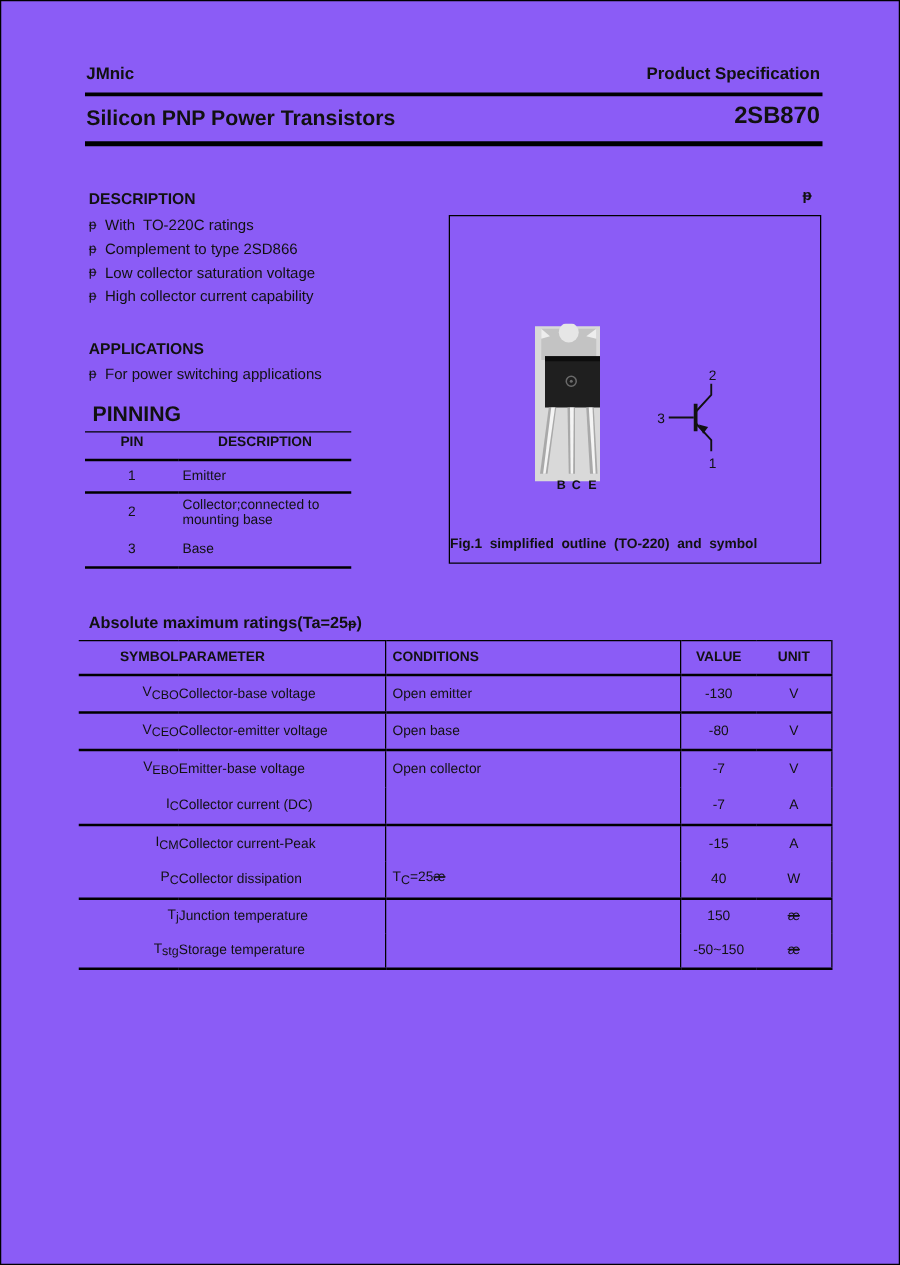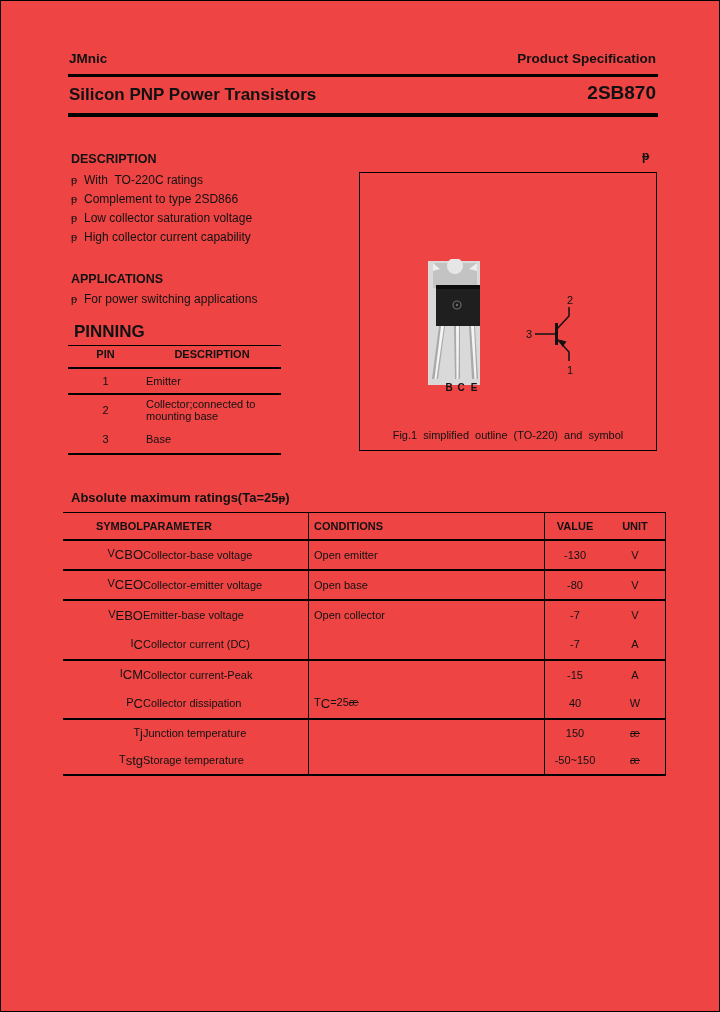--- a/index.html
+++ b/index.html
@@ -1,17 +1,17 @@
 <!DOCTYPE html>
 <html><head>
 <meta charset="utf-8">
 <style>
   html,body{margin:0;padding:0;background:#ffffff;}
   .page{
-    position:relative;width:720px;height:1012px;background:#ef4444;
+    position:relative;width:720px;height:1012px;background:#8b5cf6;
     border:1px solid #000;box-sizing:border-box;
     font-family:"Liberation Sans", sans-serif;color:#111;overflow:hidden;
   }
   .abs{position:absolute;}
   
   .brand{left:68px;top:50px;font-size:13.5px;font-weight:bold;}
   .spec{right:63px;top:50px;font-size:13.5px;font-weight:bold;}
   .rule1{left:67px;top:73px;width:590px;height:3px;background:#000;}
   .doctitle{left:68px;top:84px;font-size:17px;font-weight:bold;}
   .partno{right:63px;top:81px;font-size:19px;font-weight:bold;}
@@ -31,36 +31,36 @@
   table{border-collapse:collapse;table-layout:fixed;}
   .pintable{left:67px;top:339px;width:213px;font-size:11px;}
   .pintable td{padding:0;vertical-align:middle;}
   .pintable .pin-col{width:75px;text-align:center;}
   .pintable .desc-col{width:138px;text-align:left;padding-left:3px;}
   .pintable thead td{font-weight:bold;text-align:center;}
   .bb td{border-bottom:2px solid #000000;}
   
   .figbox{left:358px;top:171px;width:298px;height:279px;border:1px solid #000;box-sizing:border-box;}
   .corner-glyph{left:641px;top:148px;font-size:12px;font-weight:bold;}
-  .figcaption{left:0;top:256px;width:100%;text-align:center;font-size:11px;font-weight:normal;word-spacing:3px;}
+  .figcaption{left:0;top:256px;width:100%;font-size:11px;font-weight:bold;word-spacing:3px;}
   .photo-svg{left:64px;top:86px;}
   .symbol-svg{left:160px;top:120px;}
   
   .amr-head{left:70px;top:489px;font-size:13px;font-weight:bold;}
   .amr-glyph{font-size:11px;}
   .struck{text-decoration:line-through;}
   .amrtable{left:62px;top:511px;width:595px;font-size:11px;border-top:1px solid #000;}
   .amrtable td{padding:0;vertical-align:middle;}
   .amrtable .c1{width:80px;text-align:right;}
   .amrtable .c2{width:165px;text-align:left;border-right:1px solid #000;}
   .amrtable .c3{width:230px;text-align:left;padding-left:5px;border-right:1px solid #000;}
   .amrtable .c4{width:60px;text-align:center;}
   .amrtable .c5{width:60px;text-align:center;border-right:1px solid #000;}
   .amrtable thead td{font-weight:bold;text-align:center;padding-left:0;}
-  .sb{font-size:13px;vertical-align:-2px;}
+  .sb{font-size:10px;vertical-align:-2px;}
   svg text{font-family:"Liberation Sans",sans-serif;}
 </style>
 </head>
 <body>
 
 <div class="page">
 
   <div class="abs brand">JMnic</div>
   <div class="abs spec">Product Specification</div>
   <div class="abs rule1"></div>

